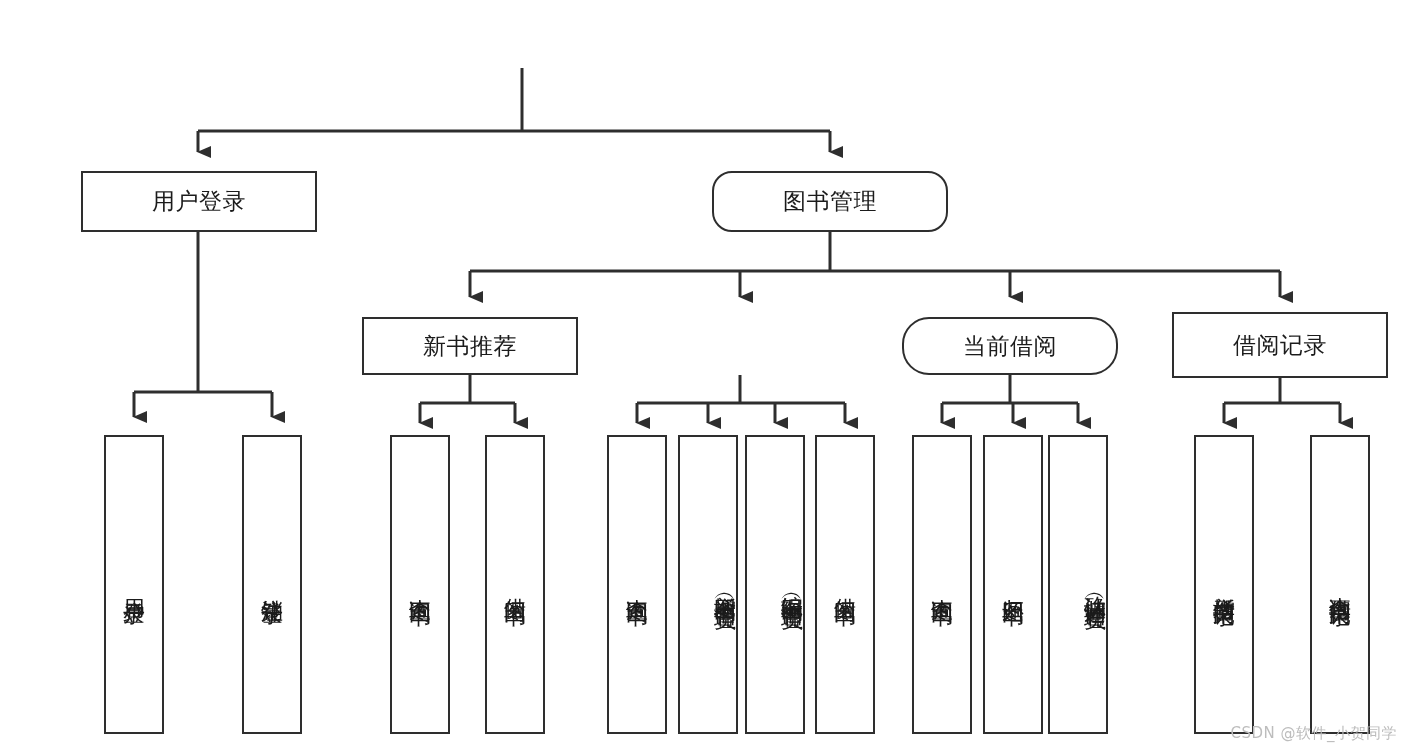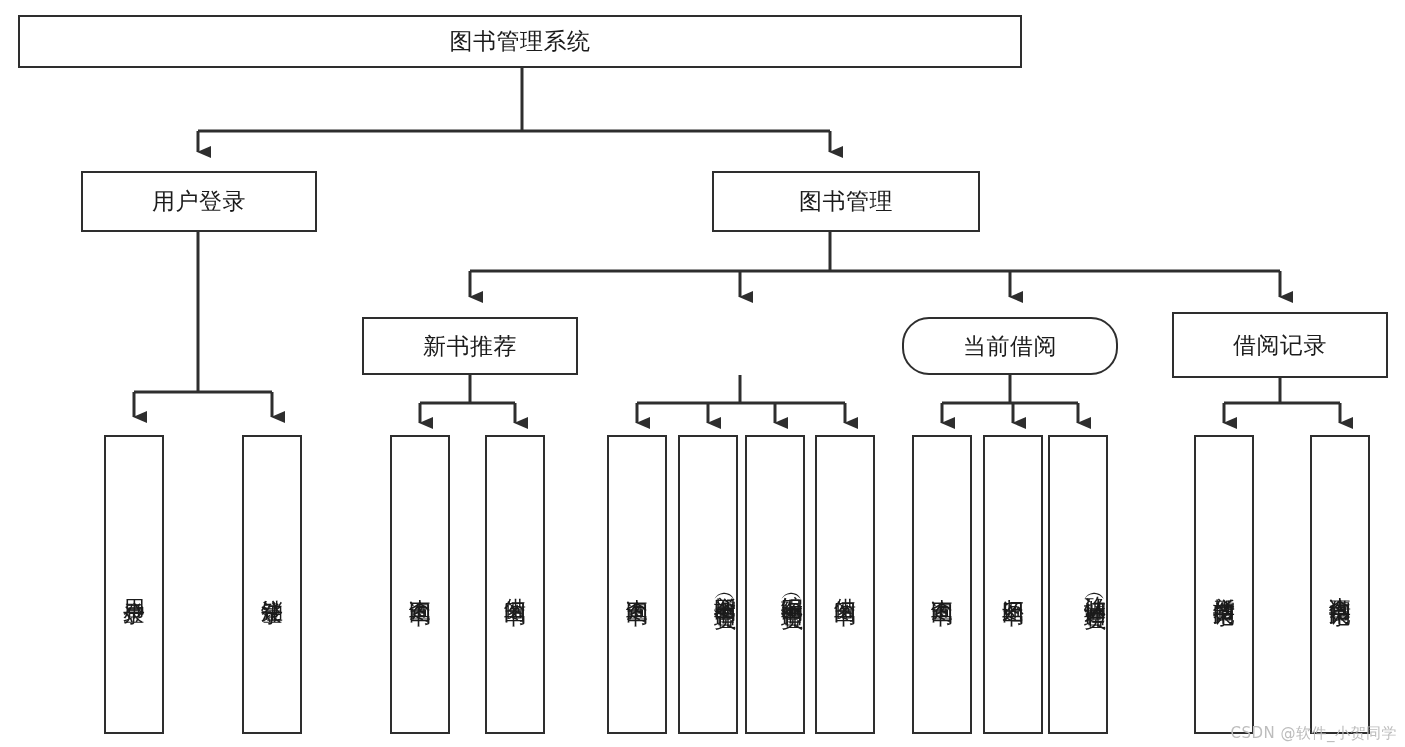--- a/index.html
+++ b/index.html
@@ -118,28 +118,25 @@
       <path d="M 1013 403 L 1013 423" marker-end="url(#arrow)"></path>
       <path d="M 1078 403 L 1078 423" marker-end="url(#arrow)"></path>
 
       <path d="M 1280 375 L 1280 403"></path>
       <path d="M 1224 403 L 1340 403"></path>
       <path d="M 1224 403 L 1224 423" marker-end="url(#arrow)"></path>
       <path d="M 1340 403 L 1340 423" marker-end="url(#arrow)"></path>
     </g>
   </svg>
 
-  <div class="node horizontal" style="left:18px; top:15px; width:1004px; height:53px;">
-    <span>图书管理系统</span>
-  </div>
 
   <div class="node horizontal" style="left:81px; top:171px; width:236px; height:61px;">
     <span>用户登录</span>
   </div>
-  <div class="node horizontal" style="left:712px; top:171px; width:268px; height:61px;">
+  <div class="node horizontal" style="left:712px; top:171px; width:236px; height:61px;border-radius:20px;">
     <span>图书管理</span>
   </div>
 
   <div class="node horizontal" style="left:362px; top:317px; width:216px; height:58px;">
     <span>新书推荐</span>
   </div>
   <div class="node horizontal" style="left:902px; top:317px; width:216px; height:58px;border-radius:27px;">
     <span>当前借阅</span>
   </div>
   <div class="node horizontal" style="left:1172px; top:312px; width:216px; height:66px;">

